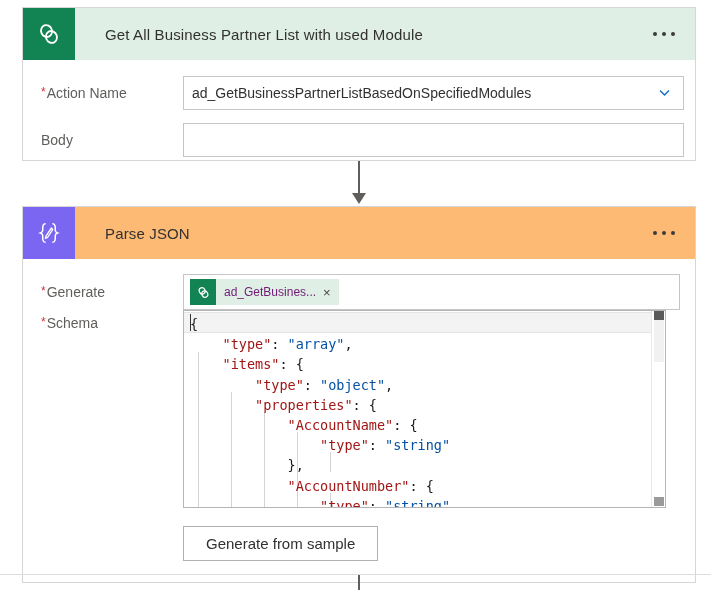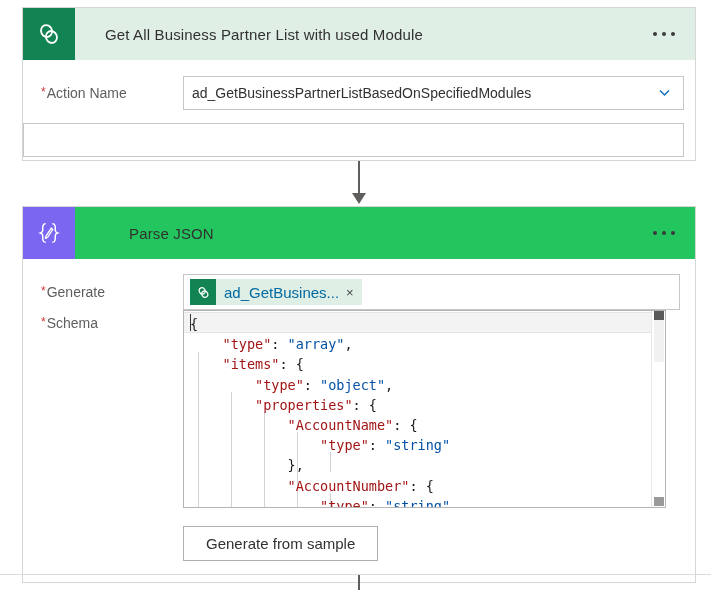--- a/index.html
+++ b/index.html
@@ -33,21 +33,21 @@
   #card-json { top: 206px; height: 377px; }
 
   .card-header {
     position: relative;
     height: 52px;
     display: flex;
     align-items: center;
     box-sizing: border-box;
   }
   #header-cds  { background: #dfefe5; }
-  #header-json { background: #22c55e; gap: 24px; }
+  #header-json { background: #fdba74; }
 
   .header-icon {
     width: 52px;
     height: 52px;
     flex: 0 0 52px;
     display: flex;
     align-items: center;
     justify-content: center;
   }
   #icon-cds  { background: #128352; }
@@ -154,22 +154,22 @@
   .token-icon {
     width: 26px;
     height: 26px;
     flex: 0 0 26px;
     background: #128352;
     display: flex;
     align-items: center;
     justify-content: center;
   }
   .token-label {
-    font-size: 15px;
-    color: #0369a1;
+    font-size: 12px;
+    color: #701a75;
     padding: 0 7px 0 8px;
     white-space: nowrap;
   }
   .token-close {
     font-size: 13px;
     color: #454545;
     padding: 0 8px 0 0;
     cursor: pointer;
     line-height: 1;
   }
@@ -341,20 +341,23 @@
           <div class="text-input">
             <span class="value">ad_GetBusinessPartnerListBasedOnSpecifiedModules</span>
             <svg class="chevron" viewBox="0 0 16 16">
               <polyline points="2.5,5 8,10.5 13.5,5" fill="none" stroke="#0f6cbd" stroke-width="1.7"></polyline>
             </svg>
           </div>
         </div>
       </div>
 
       <div class="field-row" style="margin-top:13px;">
+        <div class="field-label" style="padding-top:10px;">
+          <span>Body</span>
+        </div>
         <div class="field-control" style="margin-right:11px;">
           <div class="text-input">
             <span class="value"></span>
           </div>
         </div>
       </div>
 
     </div>
   </div>
 

